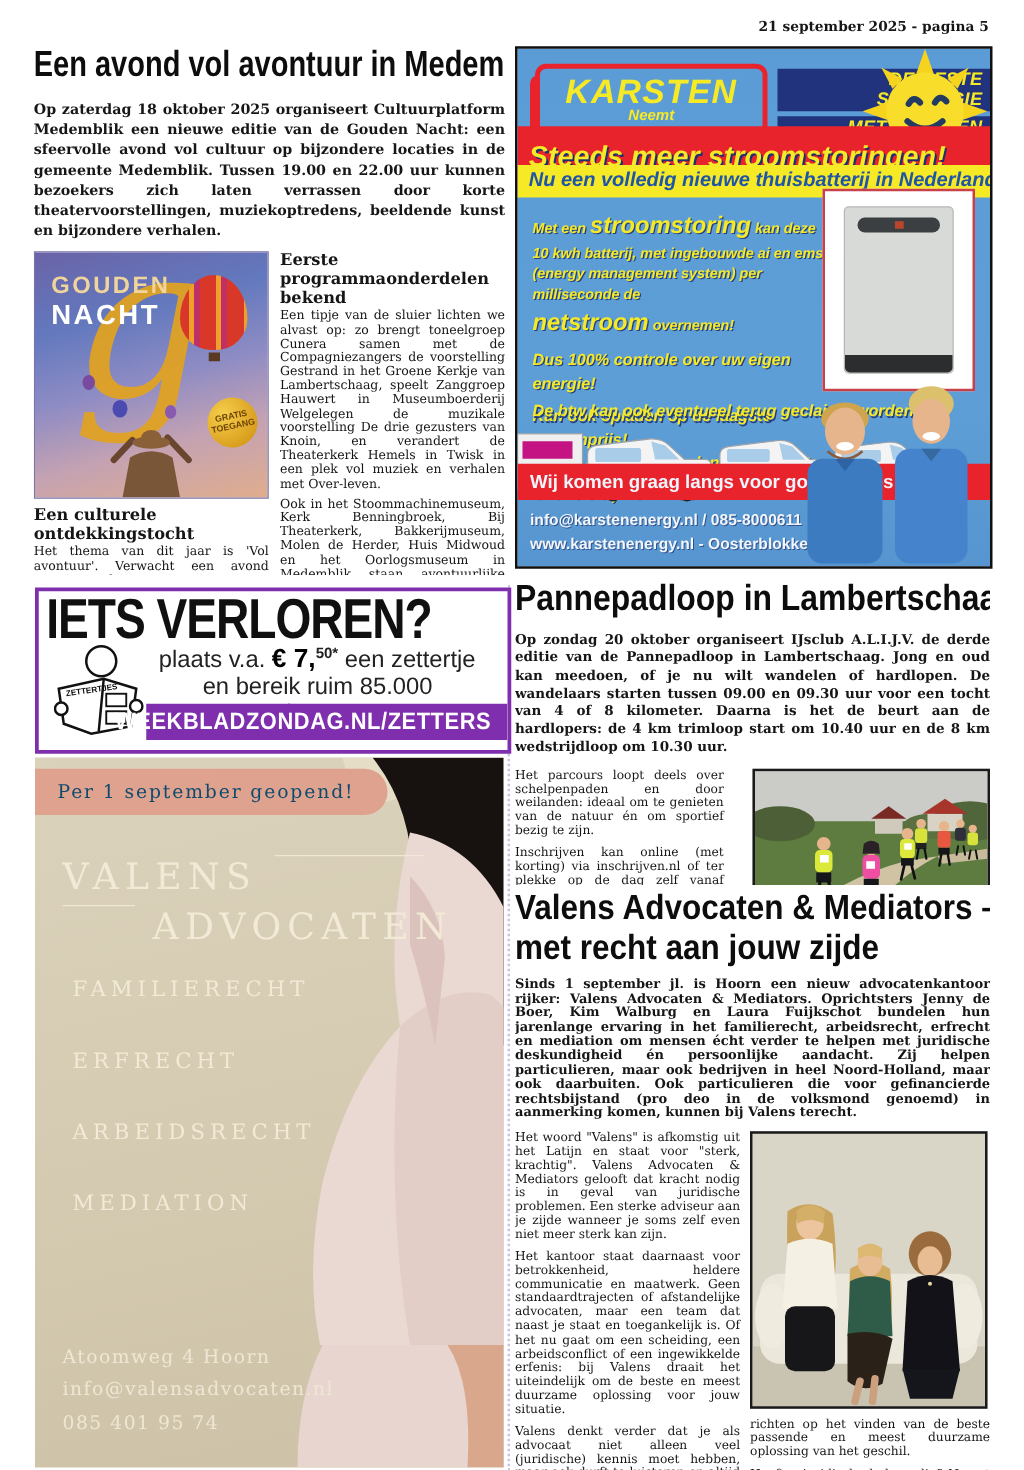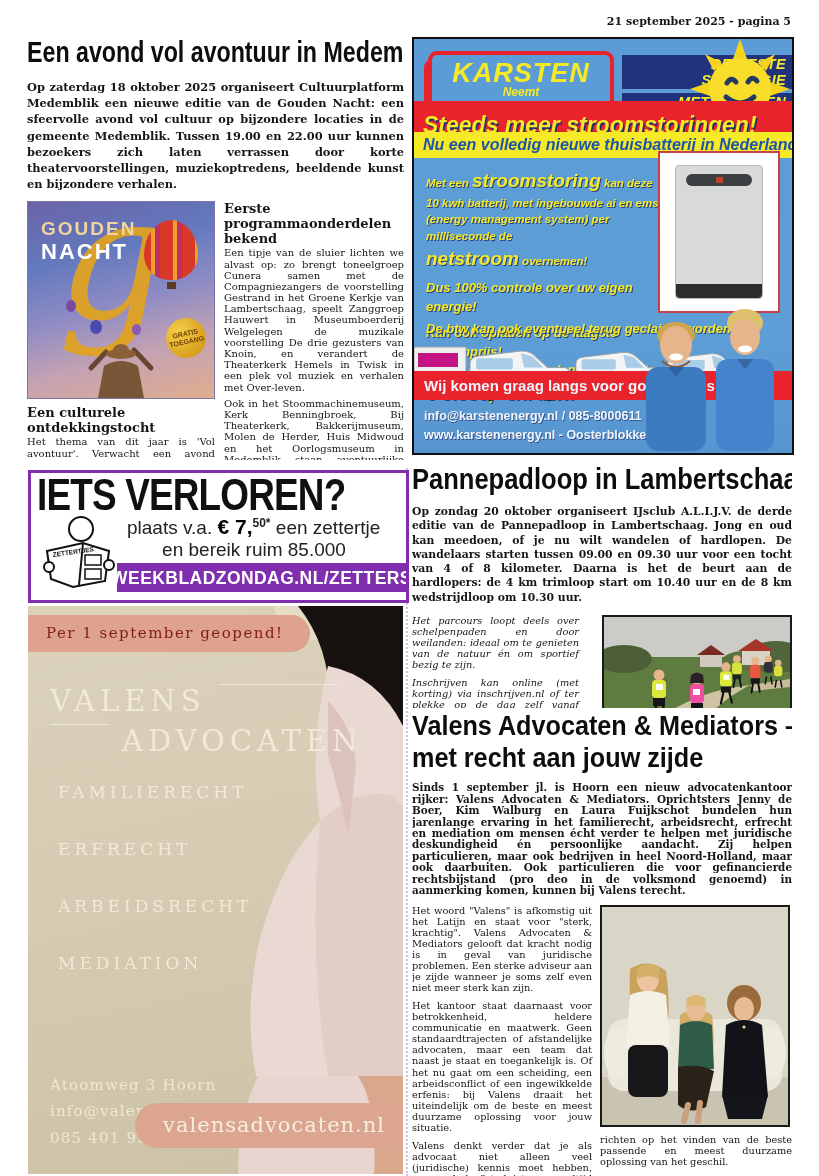--- a/index.html
+++ b/index.html
@@ -74,28 +74,28 @@
   
   .ad-verloren{position:absolute;left:28px;top:470px;width:375px;height:127px;border:3px solid #7f2fae;background:#fff;
         overflow:hidden;font-family:"Liberation Sans",sans-serif;color:#101010;}
   .v-head{position:absolute;left:6px;top:-4px;font-weight:700;font-size:45px;letter-spacing:-1px;white-space:nowrap;}
   .v-head>span{display:inline-block;transform:scaleX(.82);transform-origin:0 50%;}
   .v-icon{position:absolute;left:12px;top:42px;}
   .v-l1{position:absolute;left:96px;top:42px;width:255px;text-align:left;font-size:19px;color:#222;}
   .v-l1 b{font-size:21px;color:#000;}
   .v-l1 sup{font-size:12px;font-weight:700;}
   .v-l2{position:absolute;left:90px;top:66px;width:266px;text-align:center;font-size:19px;color:#222;}
-  .v-bar{position:absolute;left:86px;top:90px;right:0;height:29px;background:#7f2fae;display:flex;align-items:center;justify-content:center;}
+  .v-bar{position:absolute;left:86px;top:90px;right:0;height:29px;background:#7f2fae;display:flex;align-items:center;justify-content:flex-end;}
   .v-bar span{color:#fff;font-weight:700;font-size:19px;letter-spacing:.5px;transform:scaleX(.92);white-space:nowrap;}
   .v-vat{position:absolute;right:1px;top:58px;font-size:7.5px;color:#333;transform:rotate(-90deg);transform-origin:100% 0;}
   
   .ad-valens{position:absolute;left:28px;top:606px;width:375px;height:568px;overflow:hidden;
         background:linear-gradient(168deg,#dbd2bc 0%,#d6ccb3 45%,#cdc2a7 100%);}
   .va-img{position:absolute;right:0;top:0;}
-  .va-badge{position:absolute;left:0;top:9px;background:#dfa28e;color:#7f1d1d;border-radius:0 24px 24px 0;
+  .va-badge{position:absolute;left:0;top:9px;background:#dfa28e;color:#0c4a6e;border-radius:0 24px 24px 0;
         padding:9px 26px 10px 18px;font-size:15px;letter-spacing:1.5px;}
   .va-brand{position:absolute;left:22px;top:78px;color:#f2ead6;font-size:29px;letter-spacing:5px;}
   .va-brand .row{display:flex;align-items:flex-start;gap:14px;}
   .va-brand .rule{height:1px;background:#f2ead6;opacity:.9;}
   .va-services{position:absolute;left:30px;top:176px;color:#f2ead6;font-size:17px;letter-spacing:4px;}
   .va-services div{margin-bottom:37px;}
   .va-contact{position:absolute;left:22px;top:466px;color:#efe7d4;font-size:15px;letter-spacing:1.2px;line-height:1.75;}
   .va-site{position:absolute;right:0;bottom:26px;background:#dba58f;color:#f6eedd;border-radius:26px 0 0 26px;
         padding:10px 18px 11px 28px;font-size:21px;letter-spacing:1px;}
   
@@ -296,31 +296,30 @@
           <span>ADVOCATEN</span>
         </div>
     </div>
     <div class="va-services">
       <div>FAMILIERECHT</div>
       <div>ERFRECHT</div>
       <div>ARBEIDSRECHT</div>
       <div>MEDIATION</div>
     </div>
     <div class="va-contact">
-      <div>Atoomweg 3 Hoorn</div>
+      <div>Atoomweg 4 Hoorn</div>
       <div>info@valensadvocaten.nl</div>
       <div>085 401 95 74</div>
     </div>
-    <div class="va-site">valensadvocaten.nl</div>
   </section>
 
   <section class="art-pan">
     <h1 class="hl"><span style="transform:scaleX(.88);">Pannepadloop in Lambertschaag</span></h1>
     <p class="intro">Op zondag 20 oktober organiseert IJsclub A.L.I.J.V. de derde editie van de Pannepadloop in Lambertschaag. Jong en oud kan meedoen, of je nu wilt wandelen of hardlopen. De wandelaars starten tussen 09.00 en 09.30 uur voor een tocht van 4 of 8 kilometer. Daarna is het de beurt aan de hardlopers: de 4 km trimloop start om 10.40 uur en de 8 km wedstrijdloop om 10.30 uur.</p>
-    <div class="cols" style="gap:23px;font-style:italic;">
+    <div class="cols" style="gap:23px;">
       <div style="width:182px;">
         <p class="bp2">Het parcours loopt deels over schelpenpaden en door weilanden: ideaal om te genieten van de natuur én om sportief bezig te zijn.</p>
         <p class="bp2">Inschrijven kan online (met korting) via inschrijven.nl of ter plekke op de dag zelf vanaf 09.00 uur. Kom in beweging en beleef de gezelligheid van de Pannepadloop!</p>
 
       </div>
       <div style="width:190px;">
         <div class="photoframe" style="width:186px;height:119px;">
           <svg width="186" height="119" viewBox="0 0 186 119">
             <rect width="186" height="60" fill="#cbccc7"></rect>
             <rect y="40" width="186" height="79" fill="#5e7c40"></rect>

